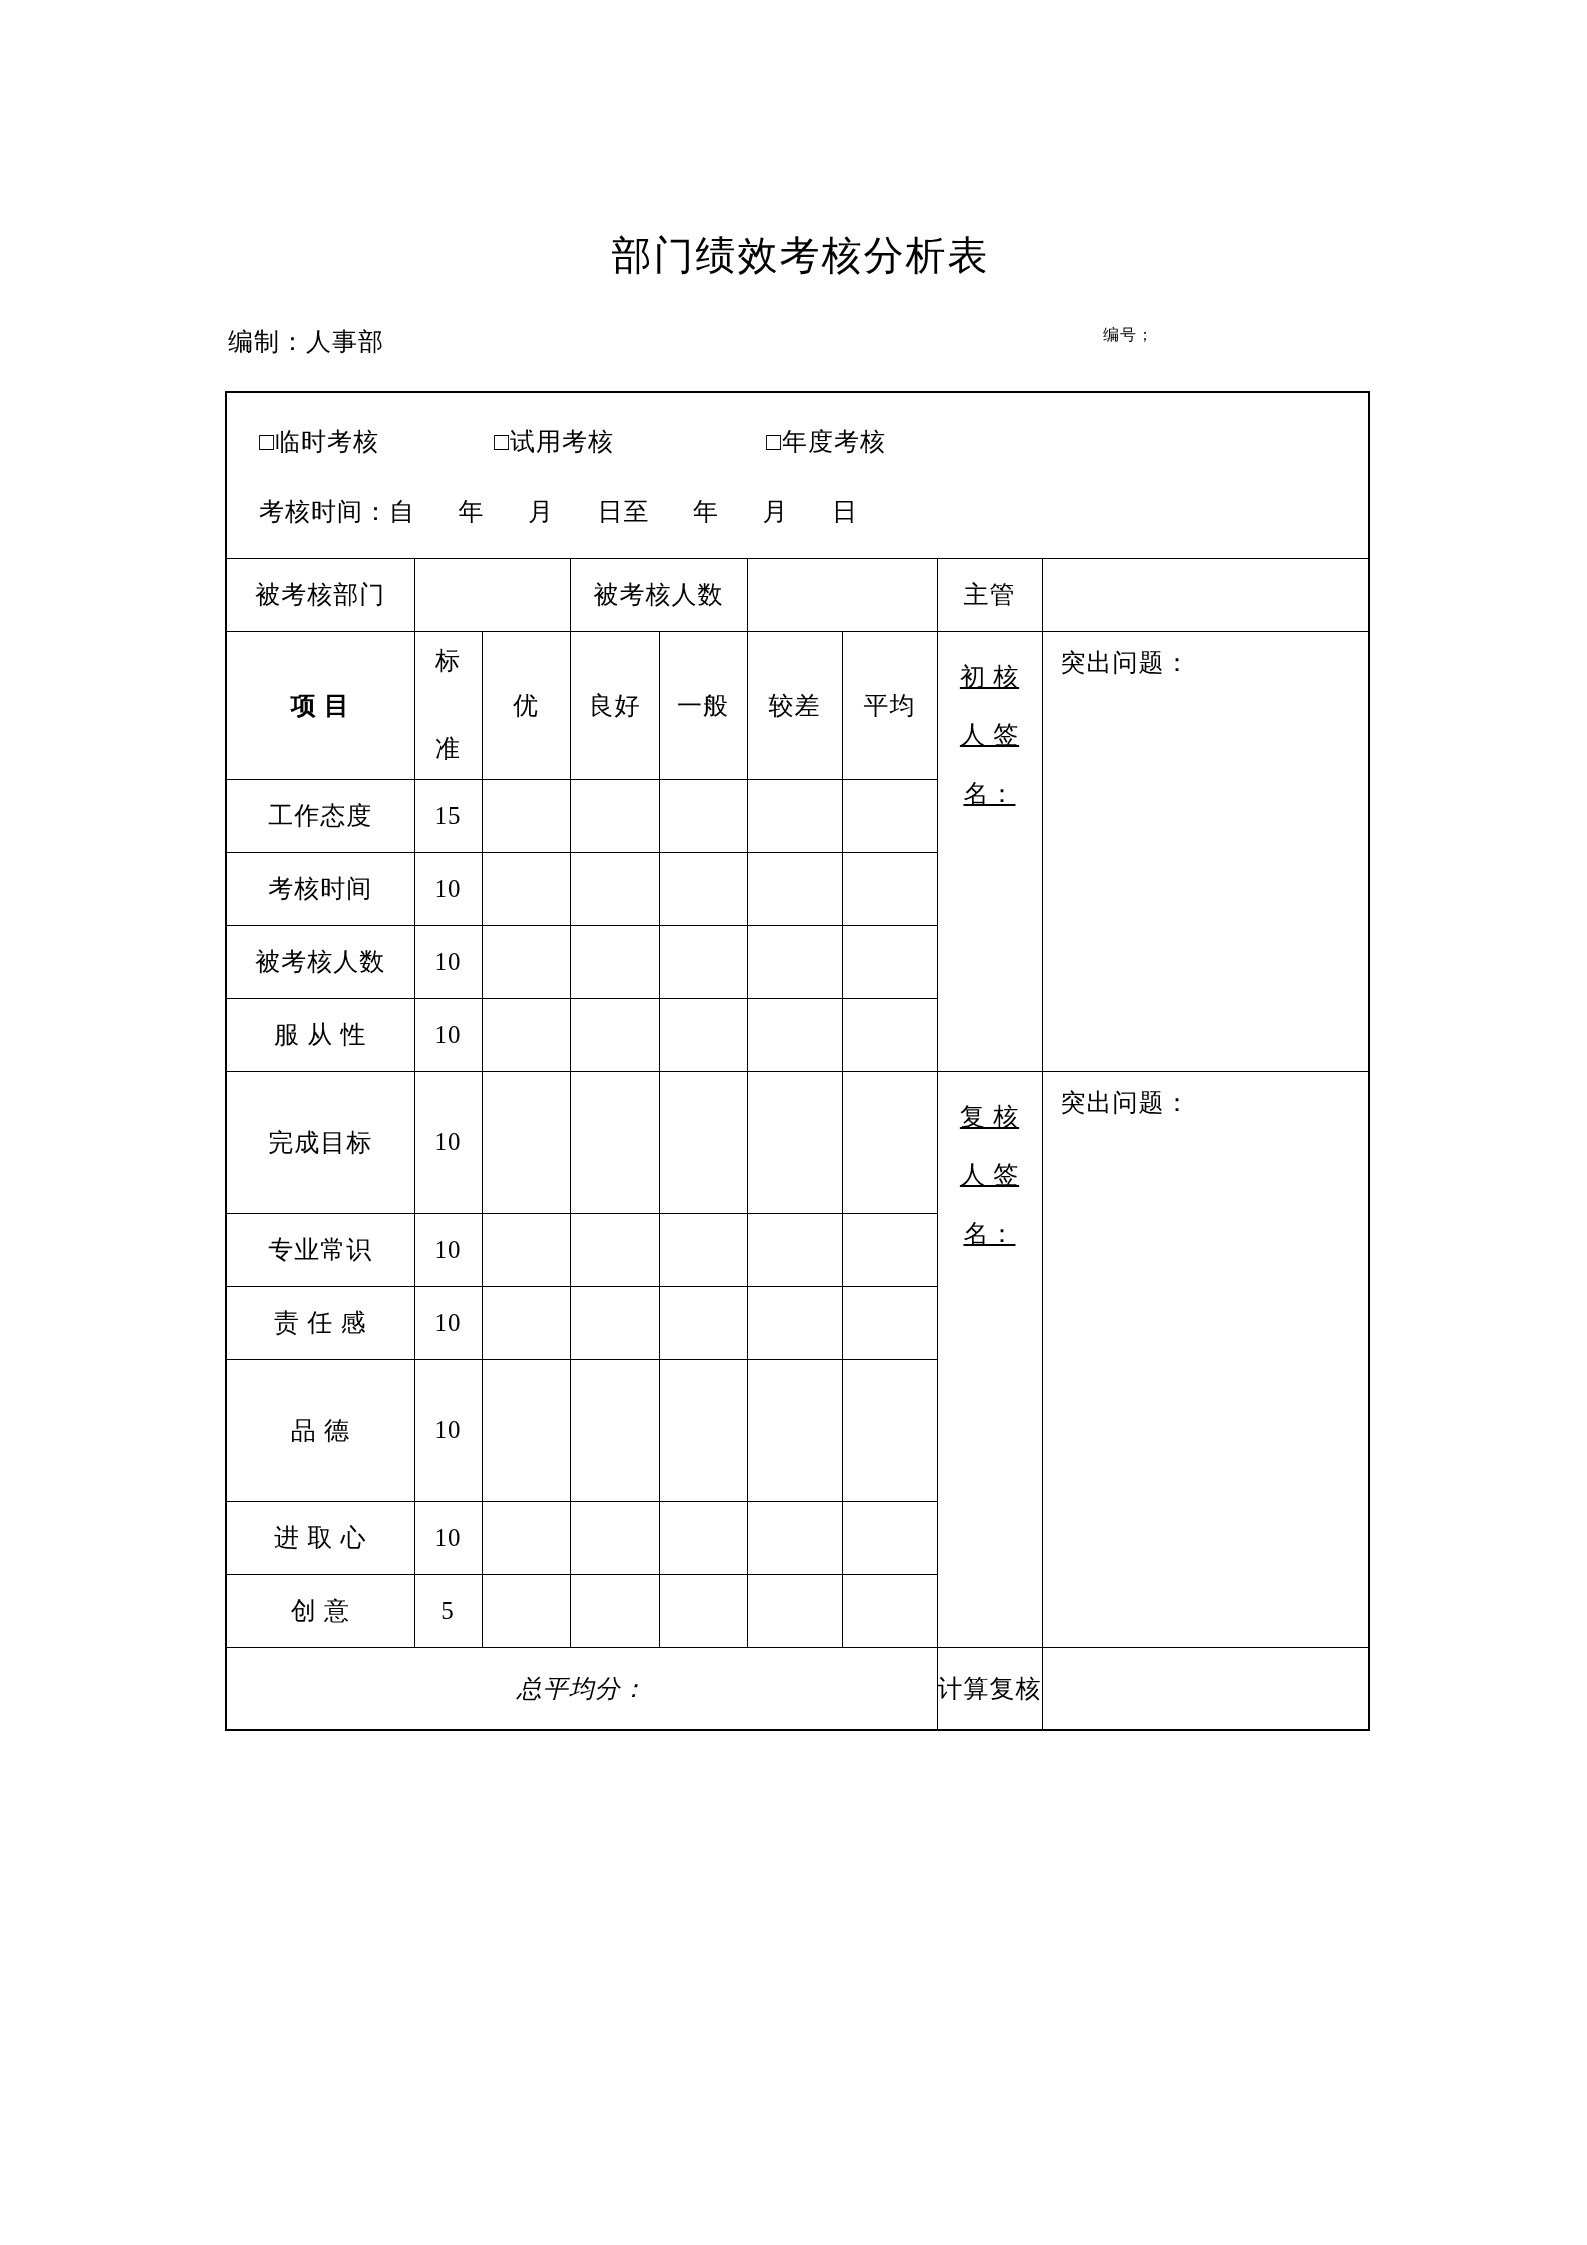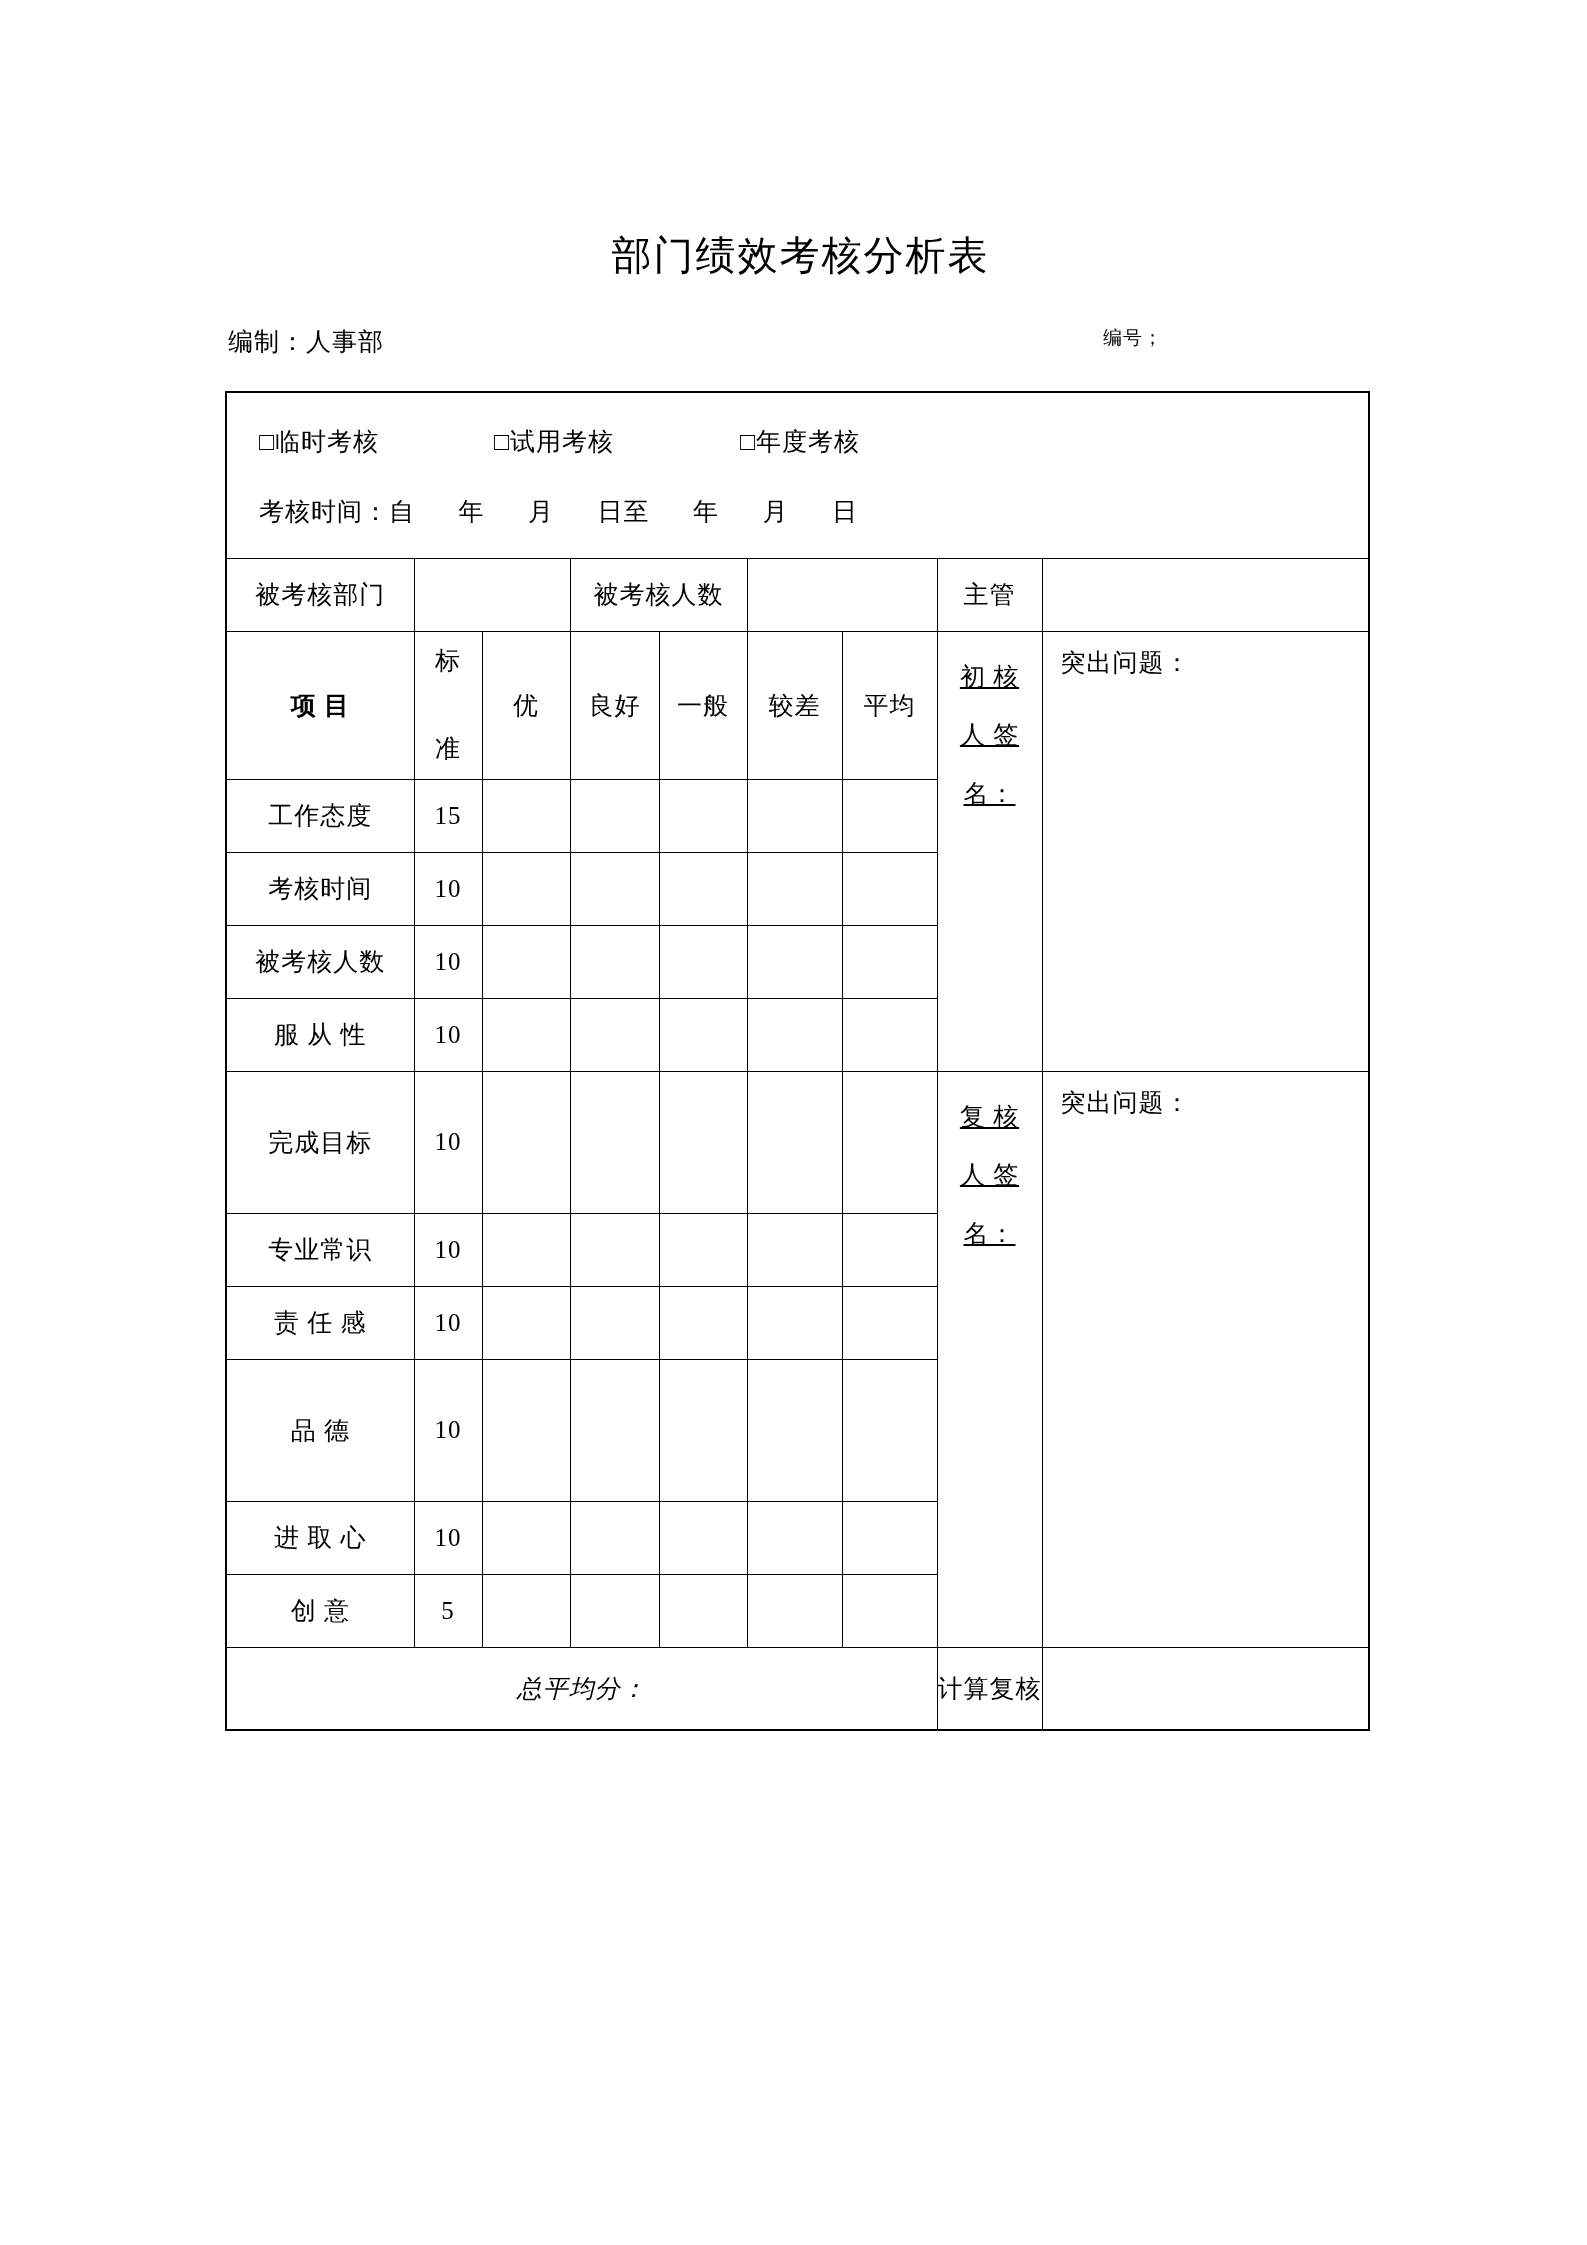--- a/index.html
+++ b/index.html
@@ -35,21 +35,21 @@
   
   .meta-left {
     position: absolute;
     left: 228px; top: 325px;
     font-size: 25px;
     letter-spacing: 1px;
   }
   .meta-right {
     position: absolute;
     left: 1103px; top: 325px;
-    font-size: 19px;
+    font-size: 16px;
     letter-spacing: 1px;
     font-family: Liberation Serif, serif;
   }
 
   
   .tbl {
     position: absolute;
     left: 225px; top: 391px;
     width: 1145px;
     border: 2px solid #000;
@@ -87,21 +87,21 @@
   .chk-line.l1 { top: 32px; }
   .chk-line.l2 { top: 102px; }
   .chk-item {
     position: absolute;
     font-size: 25px;
     letter-spacing: 1px;
     white-space: nowrap;
   }
   .ci1 { left: 32px; }
   .ci2 { left: 267px; }
-  .ci3 { left: 501px; padding-left: 12px; }
+  .ci3 { left: 527px; padding-left: 12px; }
   .date-line {
     position: absolute;
     left: 32px;
     font-size: 25px;
     white-space: pre;
     letter-spacing: 1px;
     text-align: center;
   }
 
   

